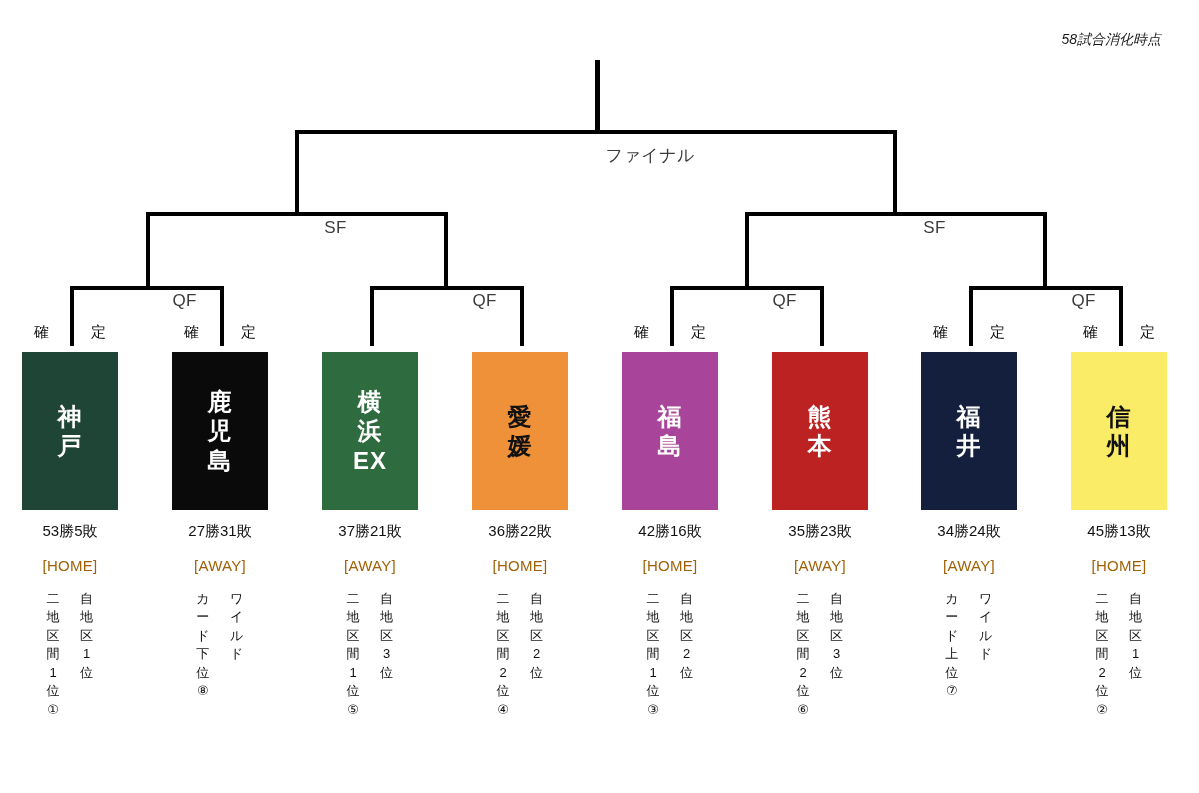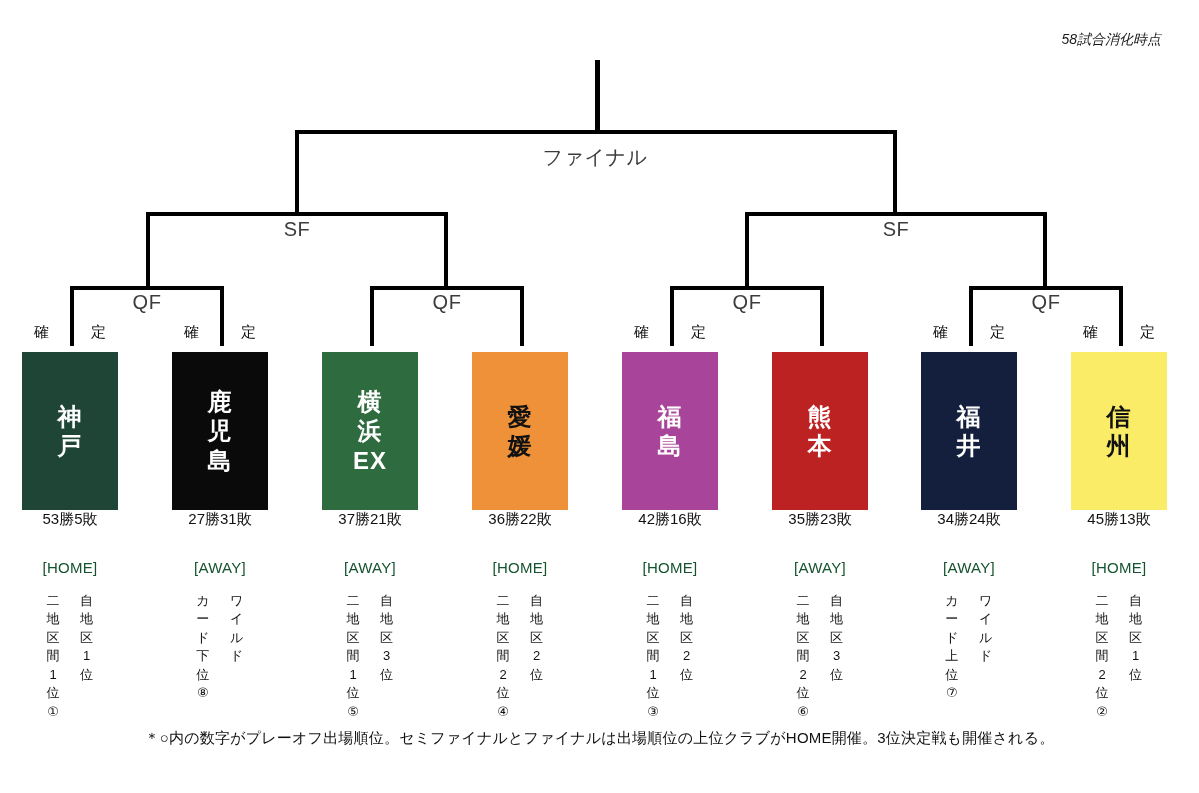--- a/index.html
+++ b/index.html
@@ -42,23 +42,23 @@
   
   .line {
     position: absolute;
     background: #000000;
   }
   .vline { width: 4px; }
   .hline { height: 4px; }
 
   .round-label {
     position: absolute;
-    font-size: 20px;
+    font-size: 17px;
     color: #3c3c3c;
-    text-align: center;
+    text-align: right;
     letter-spacing: .5px;
   }
 
   
   .team {
     position: absolute;
     top: 322px;
     width: 96px;
   }
   .confirm-row {
@@ -89,31 +89,32 @@
     font-size: 24px;
     font-weight: bold;
     line-height: 1.22;
     text-align: center;
     letter-spacing: 1px;
     
     white-space: pre-line;
   }
 
   .record {
+    margin-top: 12px;
     width: 96px;
     text-align: center;
     font-size: 15px;
     color: #111;
   }
   .venue {
-    margin-top: 30px;
-    width: 96px;
-    text-align: center;
-    font-size: 15px;
-    color: #14532d;
+    margin-top: 16px;
+    width: 96px;
+    text-align: center;
+    font-size: 15px;
+    color: #a16207;
     letter-spacing: .3px;
   }
 
   .vtext-wrap {
     margin-top: 16px;
     width: 96px;
     display: flex;
     flex-direction: row-reverse;
     justify-content: center;
     gap: 20px;
@@ -377,14 +378,13 @@
 地
 区
 間
 2
 位
 ②</div>
         </div>
       </div>
     </div>
 
-  <div class="footnote">＊○内の数字がプレーオフ出場順位。セミファイナルとファイナルは出場順位の上位クラブがHOME開催。3位決定戦も開催される。</div>
 </div>
 
 </body></html>

